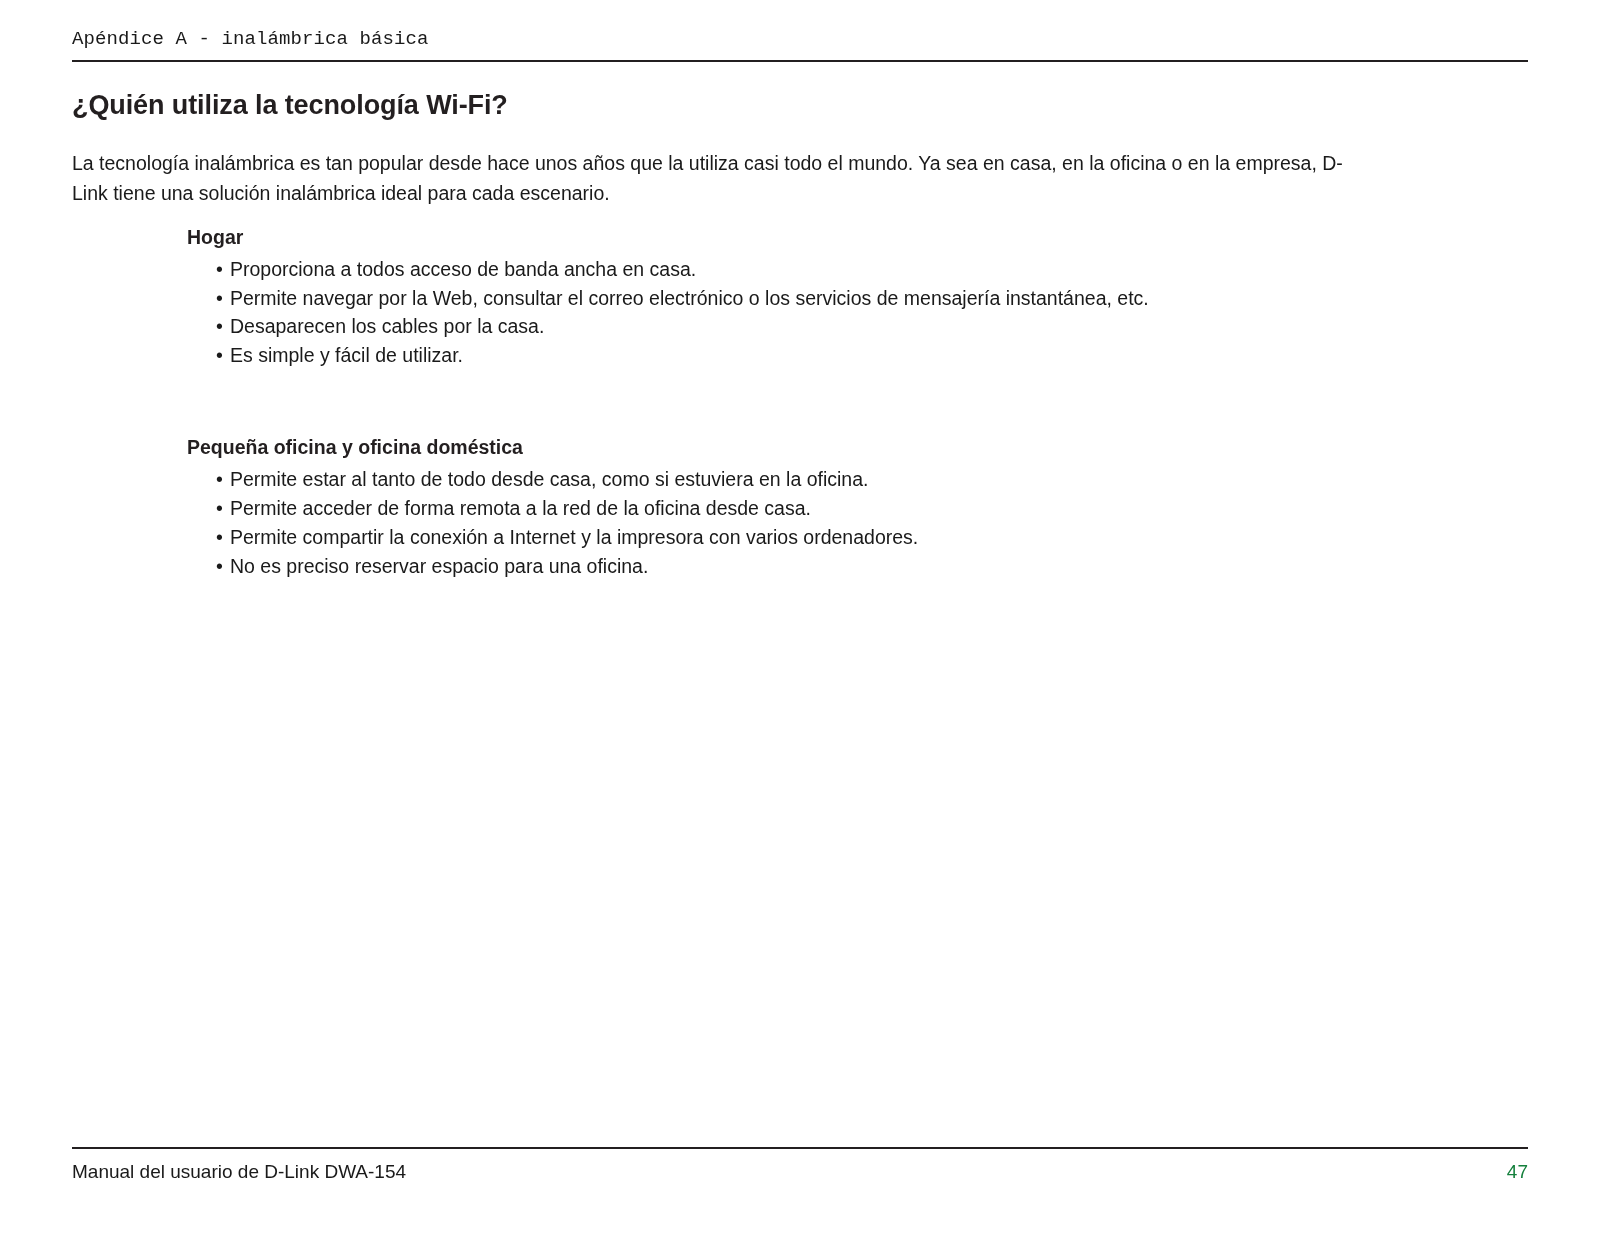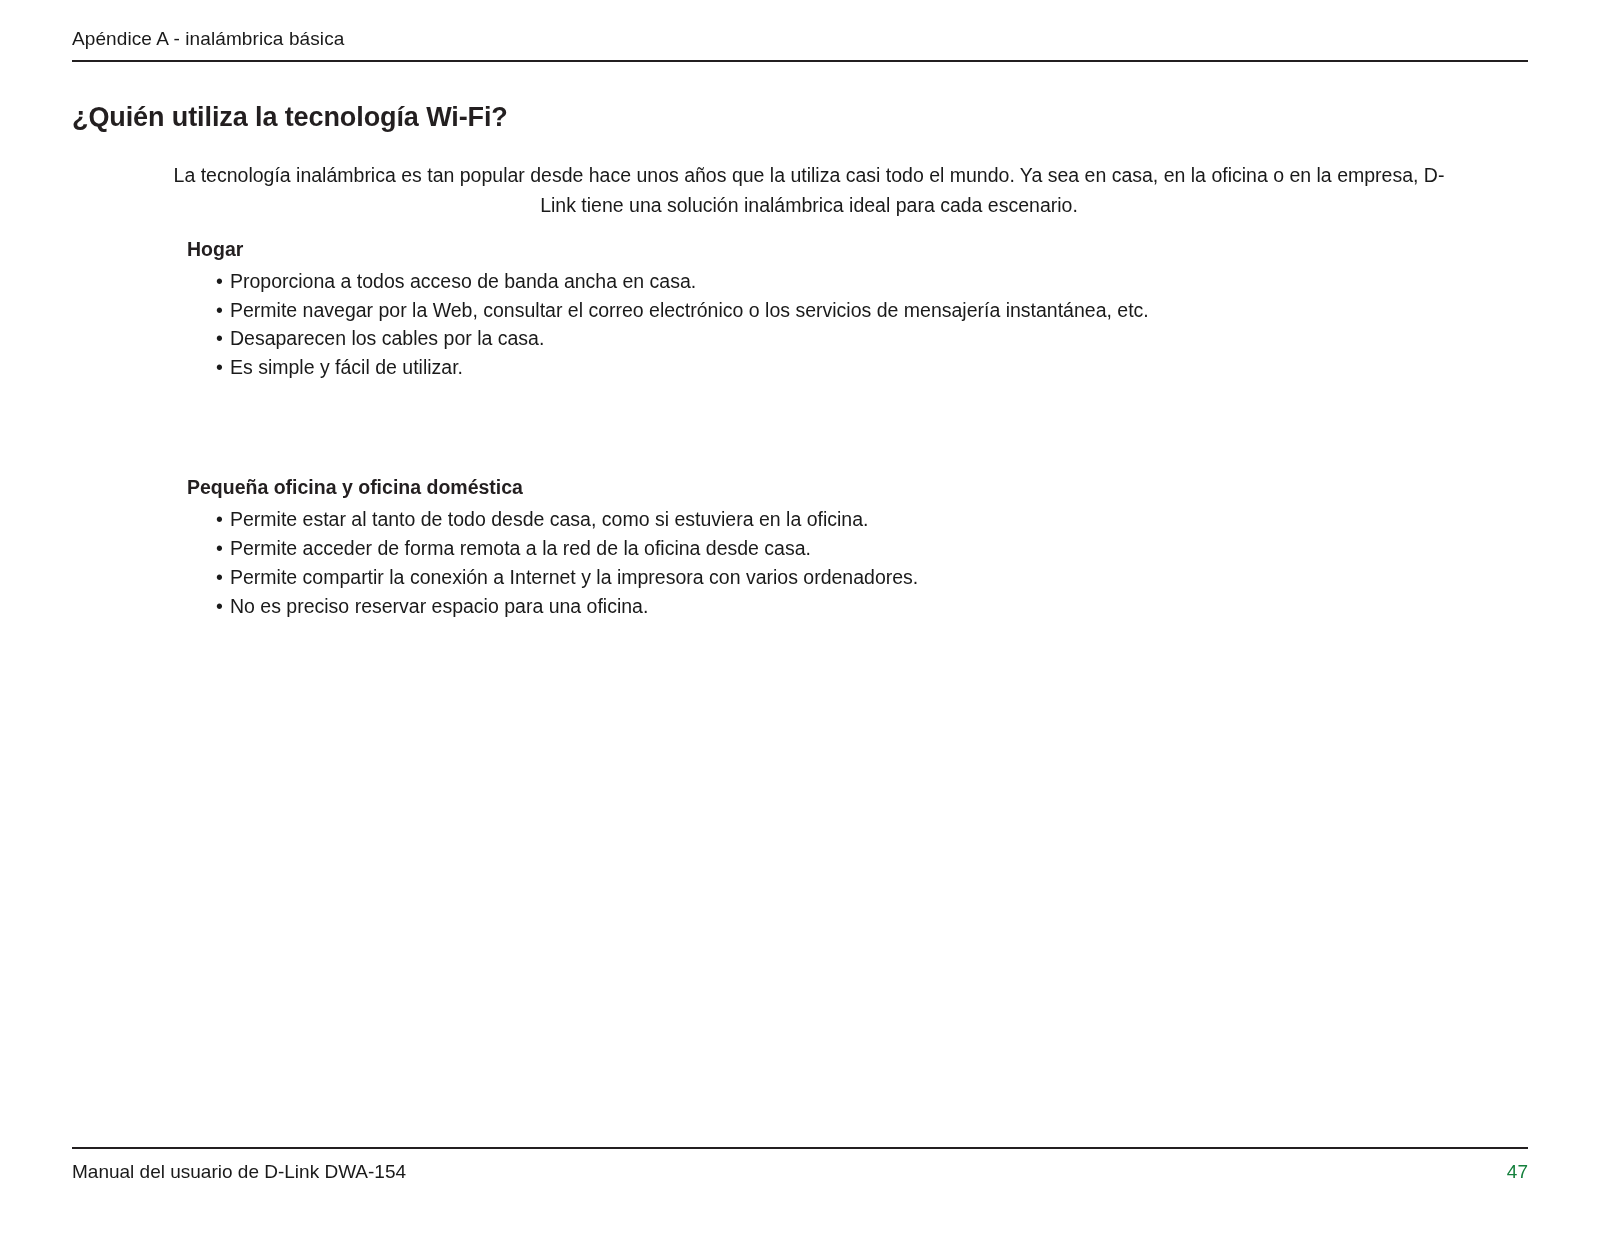--- a/index.html
+++ b/index.html
@@ -18,62 +18,61 @@
     position: relative;
     width: 1600px;
     height: 1237px;
     box-sizing: border-box;
     padding: 0 72px;
   }
 
   
   .header {
     padding-top: 28px;
+    font-family: Liberation Mono, monospace;
   }
   .header-text {
     font-size: 19px;
     color: #1a1a1a;
     letter-spacing: 0.1px;
   }
   .header-rule {
     margin-top: 10px;
     border-bottom: 2px solid #231f20;
   }
 
   
   .content {
     padding-top: 24px;
   }
   .section-title {
     font-size: 27px;
     font-weight: bold;
     letter-spacing: -0.1px;
     color: #231f20;
-    margin: 16px 0 0 0;
+    margin: 4px 0 0 0;
   }
 
   .body-block {
     margin-top: 28px;
-    margin-left: 92px;
     max-width: 1290px;
-    text-align: center;
   }
   .body-para {
     font-size: 19.5px;
     line-height: 1.53;
     color: #1a1a1a;
     margin: 0;
   }
 
   .sub-block {
     margin-top: 17px;
     margin-left: 115px;
   }
   .sub-block.second {
-    margin-top: 94px;
+    margin-top: 66px;
   }
   .sub-title {
     font-size: 19.5px;
     font-weight: bold;
     color: #231f20;
     margin: 0 0 6px 0;
   }
   .bullet-list {
     list-style: none;
     margin: 0;

